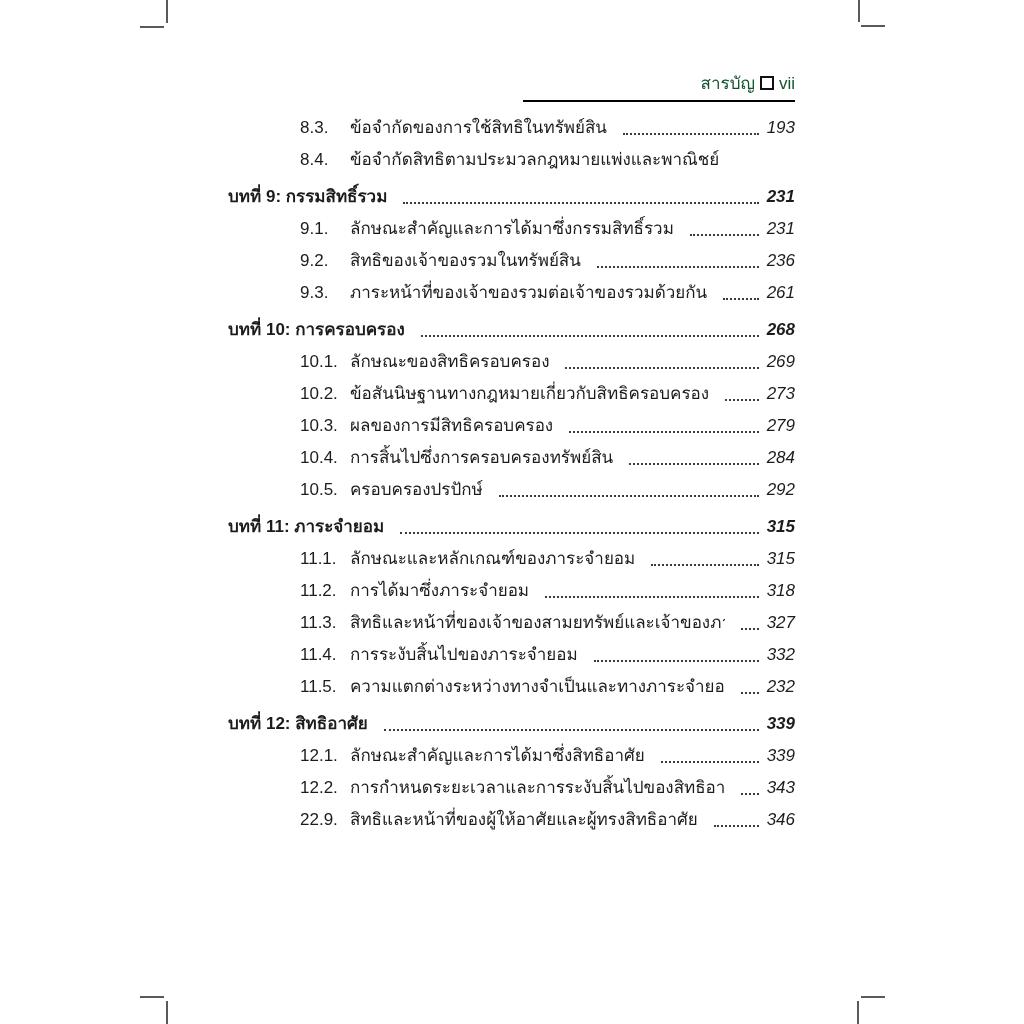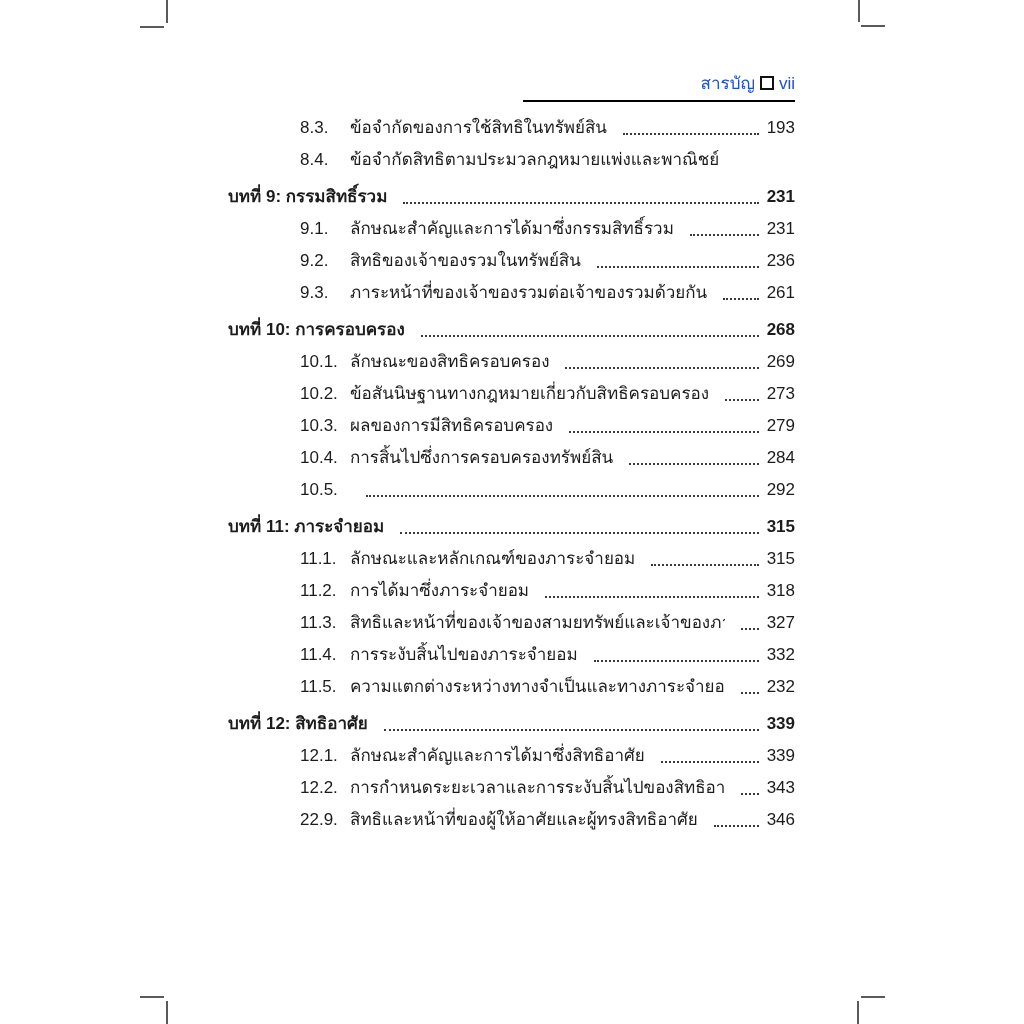--- a/index.html
+++ b/index.html
@@ -7,21 +7,21 @@
     position:relative; width:1024px; height:1024px; background:#ffffff;
     font-family:"Liberation Sans","DejaVu Sans",sans-serif;
     color:#1c1c1c; overflow:hidden;
   }
   
   .mark { position:absolute; background:#5a5a5a; }
 
   
   .header {
     position:absolute; top:72px; left:228px; width:567px;
-    text-align:right; font-size:17px; line-height:24px; color:#1d4ed8;
+    text-align:right; font-size:17px; line-height:24px; color:#14532d;
   }
   .sq {
     display:inline-block; width:10px; height:10px;
     border:2px solid #111; margin:0 5px; vertical-align:-1px;
     background:#fff;
   }
   .header-rule {
     margin-top:4px; margin-left:auto; width:272px; height:0;
     border-top:2px solid #000;
   }
@@ -34,21 +34,21 @@
   }
   .row.chapter { font-weight:bold; margin-top:5px; }
   .row.sub     { padding-left:72px; }
   .row.cont    { padding-left:117px; height:27px; line-height:27px; }
   .num   { flex:0 0 50px; }
   .title { flex:0 1 auto; overflow:hidden; }
   .leader {
     flex:1 1 auto; align-self:flex-end; height:0; min-width:18px;
     border-bottom:2px dotted #3a3a3a; margin:0 8px 9px 16px;
   }
-  .pg { flex:0 0 auto; min-width:28px; text-align:left; }
+  .pg { flex:0 0 auto; min-width:28px; text-align:left;font-style:italic; }
 </style>
 </head>
 <body>
 
 <div class="page">
 
   <div class="mark" style="left:166px; top:0;     width:2px;  height:23px;"></div>
   <div class="mark" style="left:140px; top:26px;  width:24px; height:2px;"></div>
   <div class="mark" style="left:858px; top:0;     width:2px;  height:22px;"></div>
   <div class="mark" style="left:861px; top:25px;  width:24px; height:2px;"></div>
@@ -123,20 +123,21 @@
     <span class="pg">279</span>
   </div>
       <div class="row sub">
     <span class="num">10.4.</span>
     <span class="title">การสิ้นไปซึ่งการครอบครองทรัพย์สิน</span>
     <span class="leader"></span>
     <span class="pg">284</span>
   </div>
       <div class="row sub">
     <span class="num">10.5.</span>
+    <span class="title">ครอบครองปรปักษ์</span>
     <span class="leader"></span>
     <span class="pg">292</span>
   </div>
       <div class="row chapter">
 
     <span class="title">บทที่ 11: ภาระจำยอม</span>
     <span class="leader"></span>
     <span class="pg">315</span>
   </div>
       <div class="row sub">

